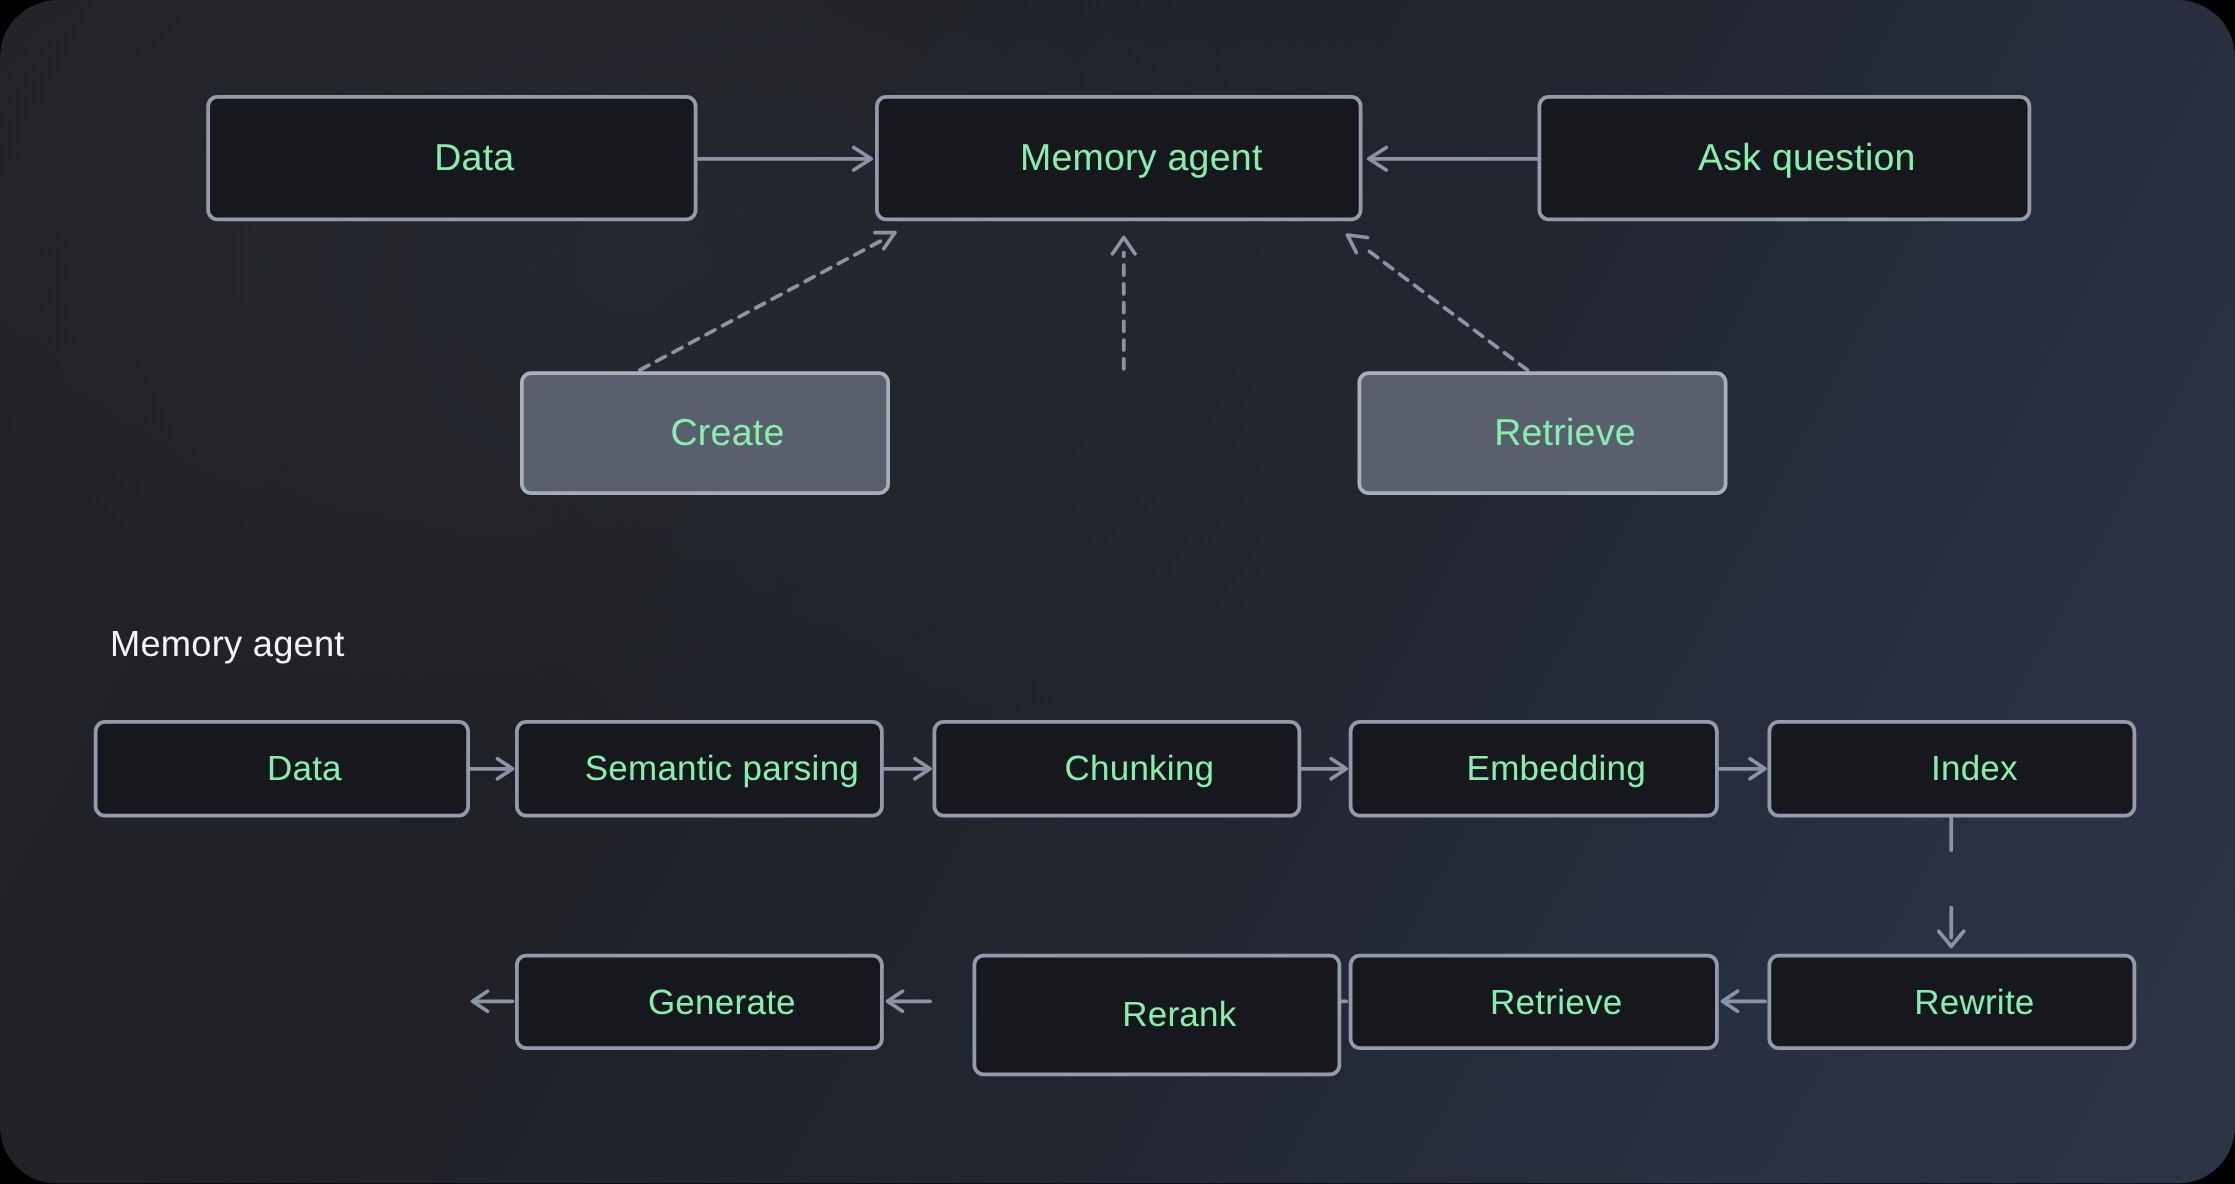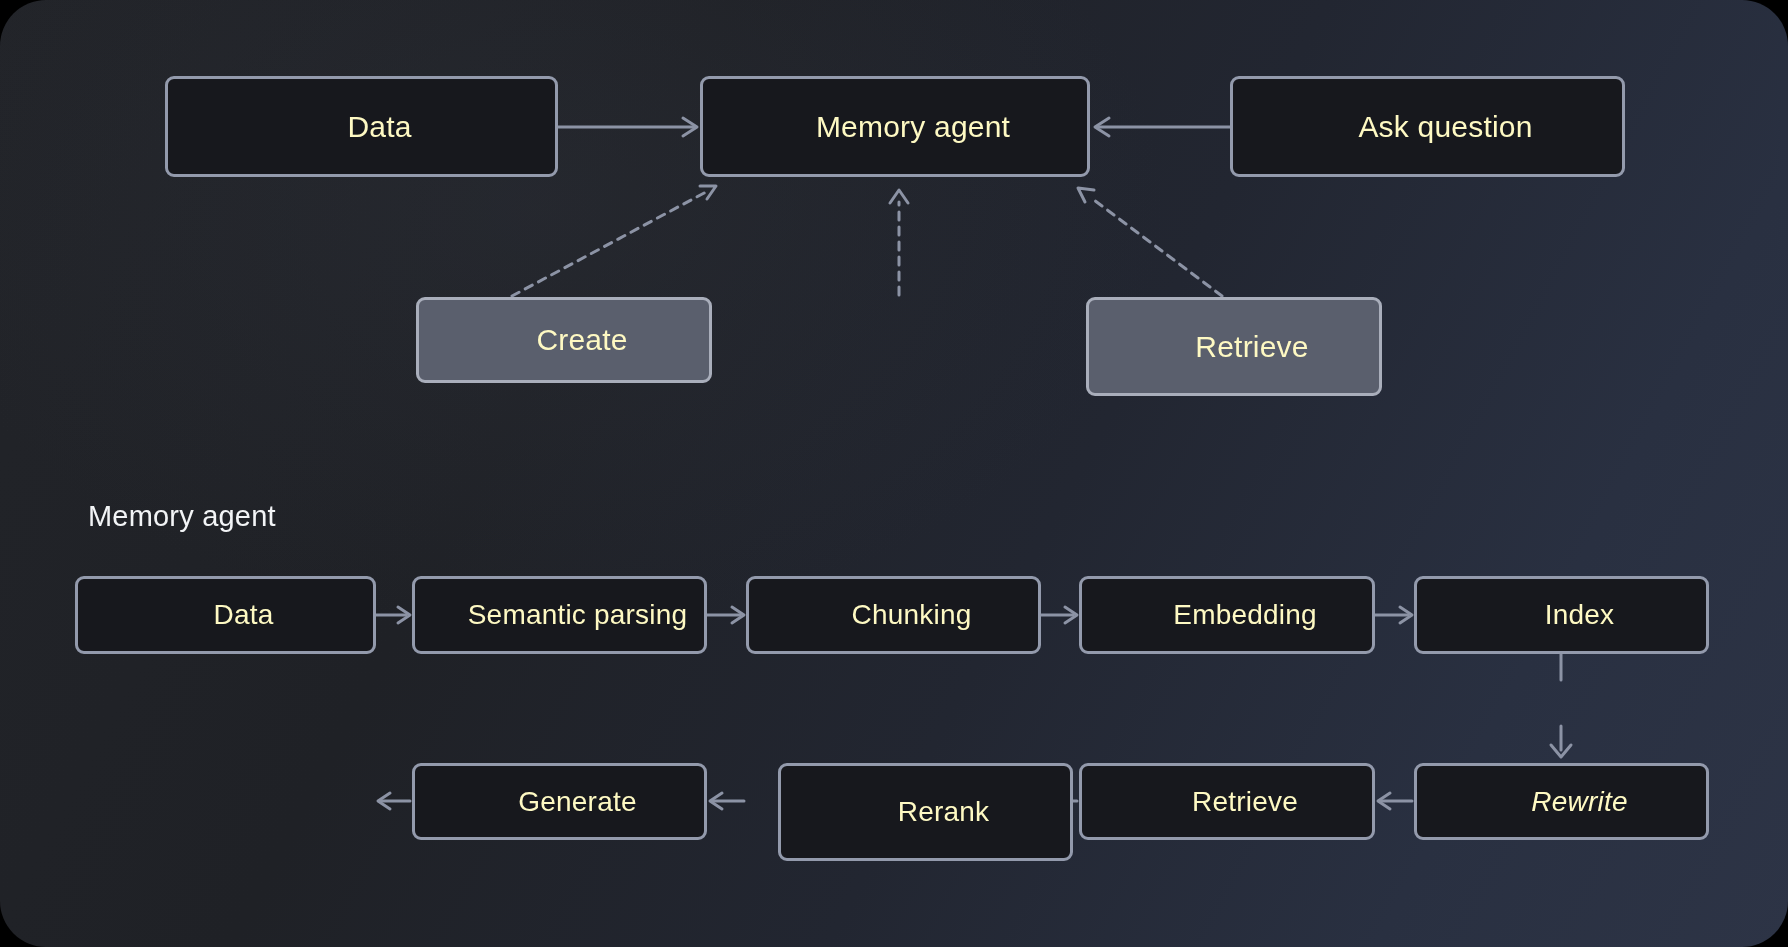--- a/index.html
+++ b/index.html
@@ -26,21 +26,21 @@
     left: 0; top: 0;
     width: 1788px; height: 947px;
   }
   .node {
     position: absolute;
     box-sizing: border-box;
     display: flex;
     align-items: center;
     justify-content: center;
     border-radius: 9px;
-    color: #fef9c3;
+    color: #86efac;
     letter-spacing: 0.2px;
     white-space: nowrap;
     padding-left: 36px;
   }
   .node.dark {
     background: #17181d;
     border: 3px solid #939aac;
   }
   .node.gray {
     background: #5a5f6d;
@@ -130,30 +130,30 @@
         <path d="M1222 296 L1090 197" stroke-dasharray="8 7"></path>
         <path d="M1085 202 L1078 188 L1094 190"></path>
       </g>
     </g>
   </svg>
 
   <div class="node dark fs-top" style="left:165px; top:76px; width:393px; height:101px;">Data</div>
   <div class="node dark fs-top" style="left:700px; top:76px; width:390px; height:101px;">Memory agent</div>
   <div class="node dark fs-top" style="left:1230px; top:76px; width:395px; height:101px;">Ask question</div>
 
-  <div class="node gray fs-top" style="left:416px; top:297px; width:296px; height:86px;">Create</div>
+  <div class="node gray fs-top" style="left:416px; top:297px; width:296px; height:99px;">Create</div>
   <div class="node gray fs-top" style="left:1086px; top:297px; width:296px; height:99px;">Retrieve</div>
 
   <div class="section-title" style="left:88px; top:500px;">Memory agent</div>
 
   <div class="node dark fs-row" style="left:75px; top:576px; width:301px; height:78px;">Data</div>
   <div class="node dark fs-row" style="left:412px; top:576px; width:295px; height:78px;">Semantic parsing</div>
   <div class="node dark fs-row" style="left:746px; top:576px; width:295px; height:78px;">Chunking</div>
   <div class="node dark fs-row" style="left:1414px; top:576px; width:295px; height:78px;">Index</div>
   <div class="node dark fs-row" style="left:1079px; top:576px; width:296px; height:78px;">Embedding</div>
 
 
   <div class="node dark fs-row" style="left:412px; top:763px; width:295px; height:77px;">Generate</div>
   <div class="node dark fs-row" style="left:746px; top:763px; width:295px; height:98px;margin-left:32px;">Rerank</div>
   <div class="node dark fs-row" style="left:1079px; top:763px; width:296px; height:77px;">Retrieve</div>
-  <div class="node dark fs-row" style="left:1414px; top:763px; width:295px; height:77px;font-style:italic;">Rewrite</div>
+  <div class="node dark fs-row" style="left:1414px; top:763px; width:295px; height:77px;">Rewrite</div>
 
 </div>
 
 </body></html>

